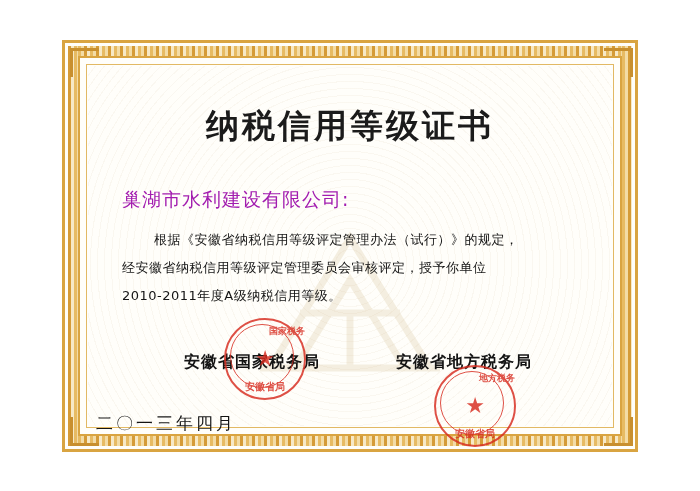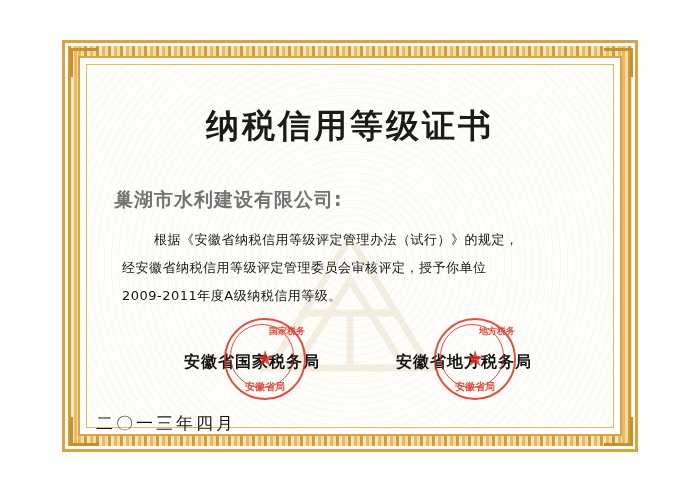--- a/index.html
+++ b/index.html
@@ -130,24 +130,24 @@
     margin-top: 32px;
     font-family: "DejaVu Sans", "Liberation Sans", sans-serif;
     font-size: 33px;
     font-weight: bold;
     letter-spacing: 3px;
     color: #1b1b1b;
   }
 
   .recipient {
     margin-top: 38px;
-    margin-left: 18px;
+    margin-left: 26px;
     font-size: 19px;
-    font-weight: bold;
-    color: #737373;
+    font-weight: normal;
+    color: #a21caf;
     letter-spacing: 1px;
   }
 
   .body-text {
     margin-top: 13px;
     margin-left: 26px;
     margin-right: 16px;
     font-size: 13px;
     line-height: 28px;
     color: #141414;
@@ -176,21 +176,21 @@
   .seal {
     position: absolute;
     width: 78px;
     height: 78px;
     top: -18px;
     border: 2.5px solid #d72a1e;
     border-radius: 50%;
     opacity: .82;
   }
   .seal.left  { left: 128px; }
-  .seal.right { left: 338px; }
+  .seal.right { left: 338px; margin-top: 47px; }
   .seal .ring2 {
     position: absolute;
     left: 4px; top: 4px;
     width: 62px; height: 62px;
     border: 1px solid #d72a1e;
     border-radius: 50%;
   }
   .seal .star {
     position: absolute;
     left: 50%; top: 50%;
@@ -254,21 +254,21 @@
 
   <div class="content">
 
     <div class="title">纳税信用等级证书</div>
 
     <div class="recipient">巢湖市水利建设有限公司:</div>
 
     <div class="body-text">
       <span class="line indent">根据《安徽省纳税信用等级评定管理办法（试行）》的规定，</span>
       <span class="line">经安徽省纳税信用等级评定管理委员会审核评定，授予你单位</span>
-      <span class="line">2009-2011年度A级纳税信用等级。</span>
+      <span class="line">2010-2011年度A级纳税信用等级。</span>
     </div>
 
     <div class="seal-row">
       <div class="issuer right">安徽省地方税务局</div>
       <div class="issuer left">安徽省国家税务局</div>
 
       <div class="seal left">
         <div class="ring2"></div>
         <div class="seal-text">
           <span class="st st1">国家税务</span>

